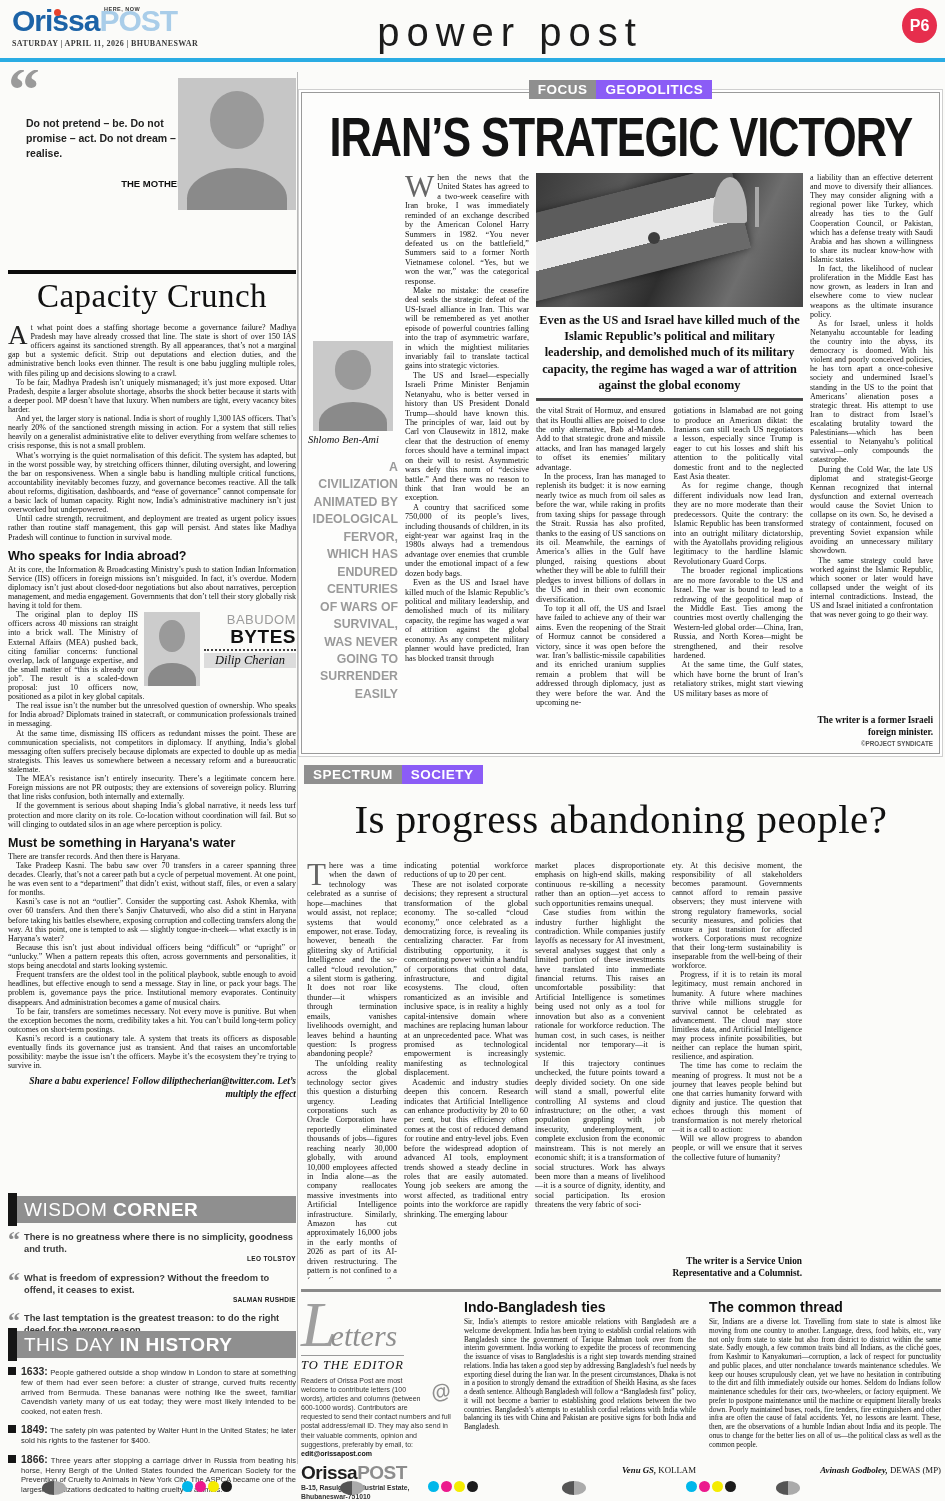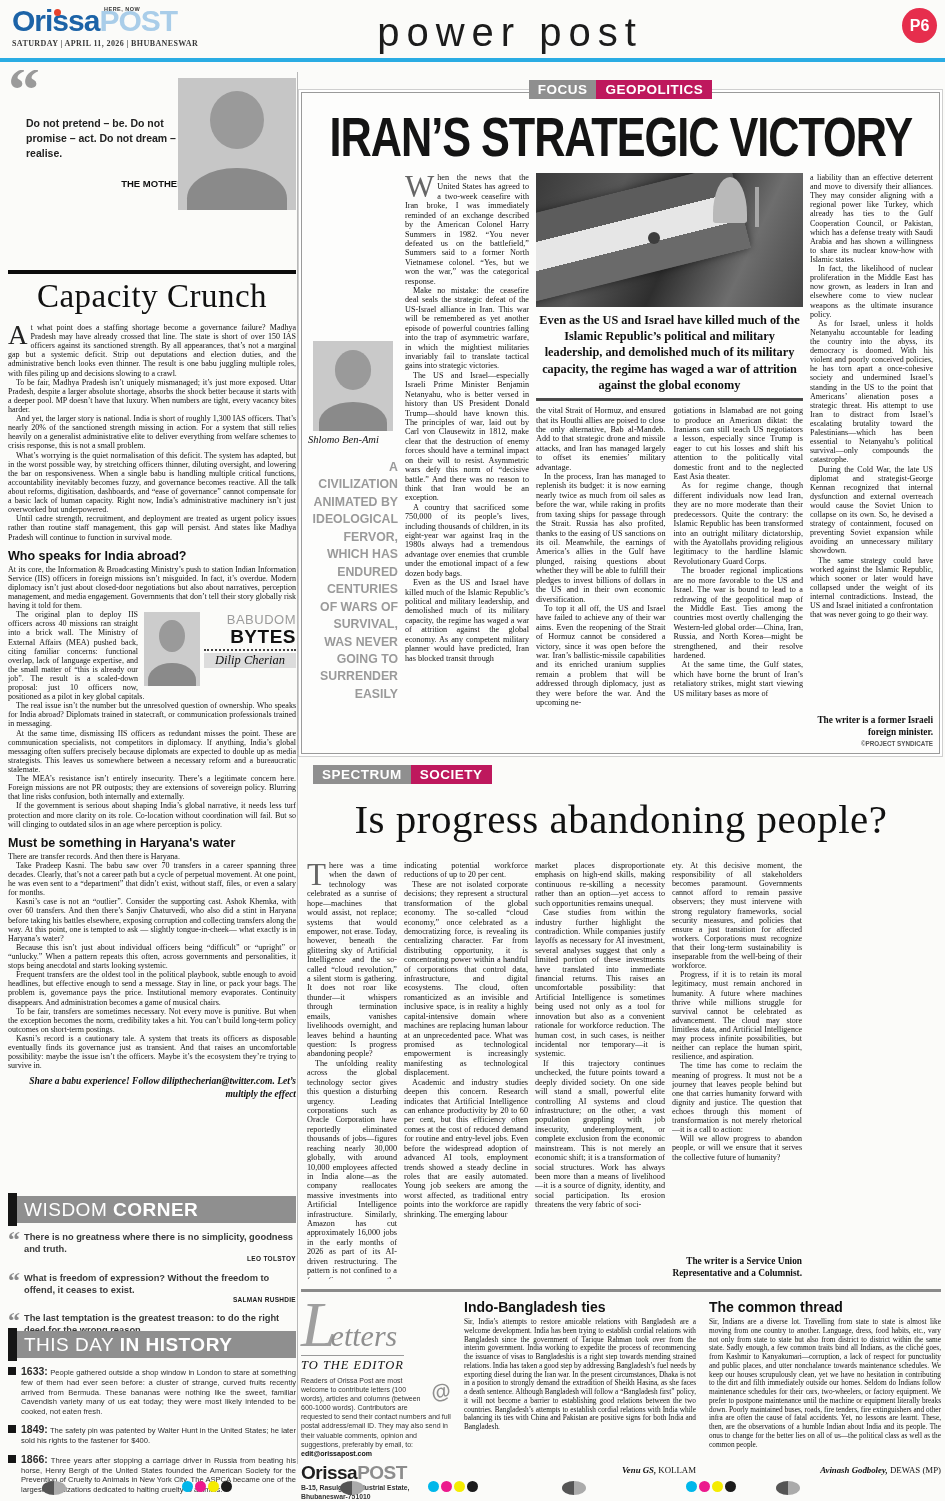--- a/index.html
+++ b/index.html
@@ -69,21 +69,21 @@
   .hyear{font-weight:bold;font-size:10.5px;}
   .htext{font-size:7.6px;line-height:1.25;color:#2c2c2c;text-align:justify;}
 
   
   .iranbox{position:absolute;left:301px;top:92px;width:637px;height:660px;border:1px solid #9a9a9a;
            box-shadow:0 0 0 2px #fff,0 0 0 3px #cfcfcf;background:#fdfdfc;}
   .tags{position:absolute;left:0;right:0;top:-13px;text-align:center;}
   .tag{display:inline-block;color:#fff;font-family:"Liberation Sans",sans-serif;font-weight:bold;
        font-size:13.5px;padding:2px 9px;letter-spacing:.5px;}
   .tag-gray{background:#8f8f8f;}
-  .tag-black{background:#be185d;}
+  .tag-black{background:#8b5cf6;}
   .iran-head{text-align:center;margin-top:14px;font-family:"Liberation Sans",sans-serif;font-weight:800;
              font-size:42px;letter-spacing:-1px;color:#141414;}
   .iran-head .stretch{display:inline-block;transform:scale(1.03,1.3);transform-origin:center top;}
   .artgrid{position:absolute;left:6px;right:6px;top:80px;bottom:6px;display:grid;
            grid-template-columns:90px 124px 130px 130px 123px;grid-column-gap:7px;}
   .rail{overflow:hidden;}
   .rail-photo{width:80px;height:90px;margin:0 auto;background:#c9c9c9;}
   .rail-name{font-style:italic;font-size:10.5px;margin-top:3px;}
   .pullquote{margin-top:14px;text-align:right;font-family:"Liberation Sans",sans-serif;font-weight:bold;
              font-size:12.3px;line-height:1.42;color:#9a9a9a;}
@@ -102,21 +102,21 @@
   .iran-spire{position:absolute;right:44px;top:14px;width:4px;height:40px;background:#a8a8a8;}
   .capt{font-weight:bold;font-size:12.3px;line-height:1.32;text-align:center;margin:5px 2px 0 2px;flex:none;}
   .cap-rule{height:3px;background:#4c4c4c;margin:5px 0 5px 0;flex:none;}
   .twocol{flex:1;overflow:hidden;column-count:2;column-gap:8px;}
   .twocol .p{font-size:8.2px;line-height:1.15;}
   .art-signoff{font-weight:bold;font-size:9.3px;text-align:right;line-height:1.3;margin-top:4px;}
   .art-credit{font-family:"Liberation Sans",sans-serif;font-size:6.3px;font-weight:bold;color:#555;text-align:right;margin-top:2px;}
 
   
   .spectrum{position:absolute;left:301px;top:765px;width:640px;height:518px;}
-  .spec-tags{position:absolute;left:12px;top:0;}
+  .spec-tags{position:absolute;left:3px;top:0;}
   .spec-head{text-align:center;font-size:41px;font-weight:400;margin-top:30px;letter-spacing:.5px;}
   .specgrid{position:absolute;left:6px;right:3px;top:96px;bottom:4px;display:grid;
             grid-template-columns:90px 124px 130px 130px 123px;grid-column-gap:7px;}
   .spec-rail{padding-top:90px;}
   .spec-pull{font-size:11.8px;}
 
   
   .letters{position:absolute;left:301px;top:1289px;width:640px;height:186px;border-top:3px solid #8a8a8a;
            display:flex;gap:13px;padding-top:7px;box-sizing:border-box;}
   .lbrand{width:150px;flex:none;}

